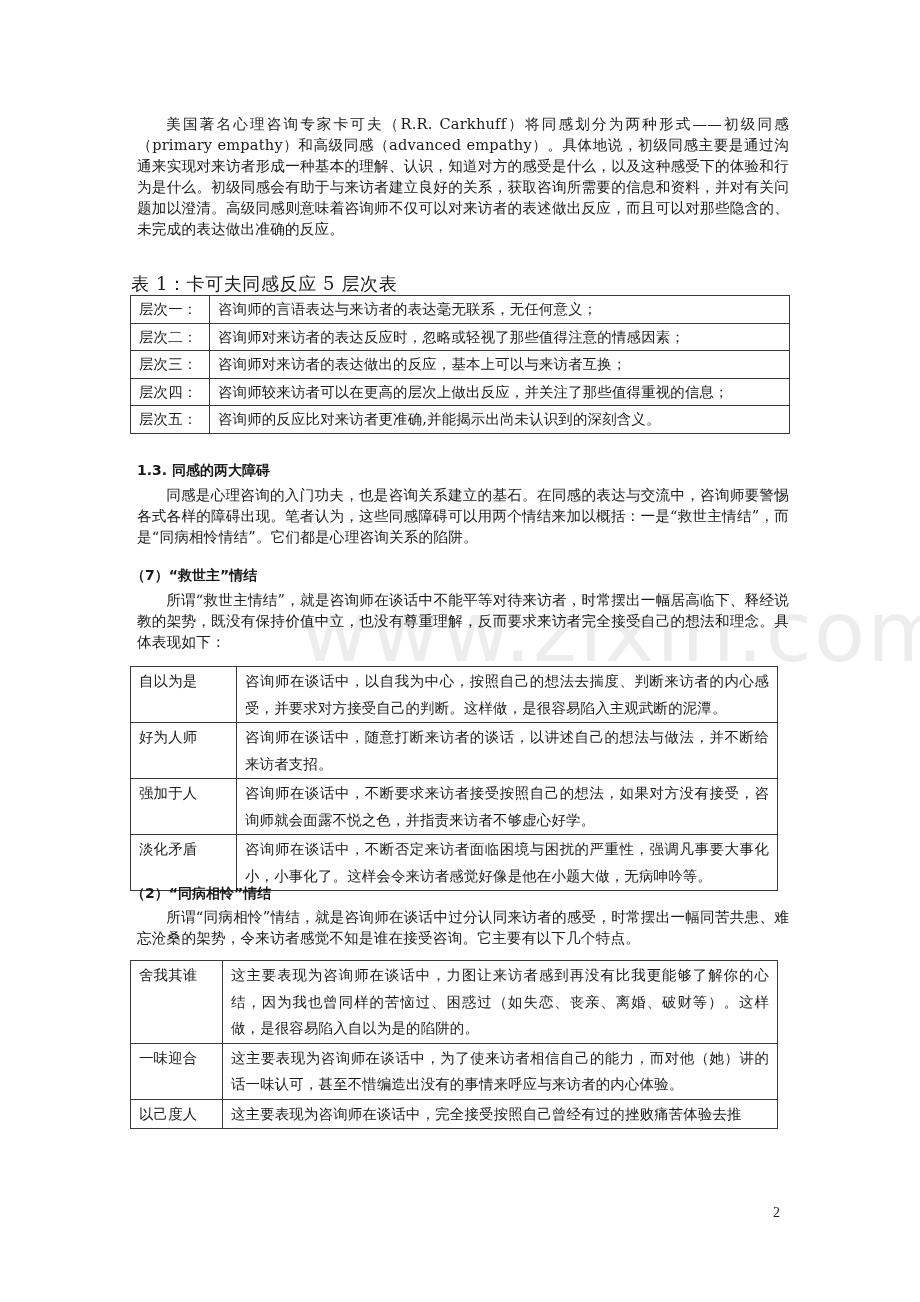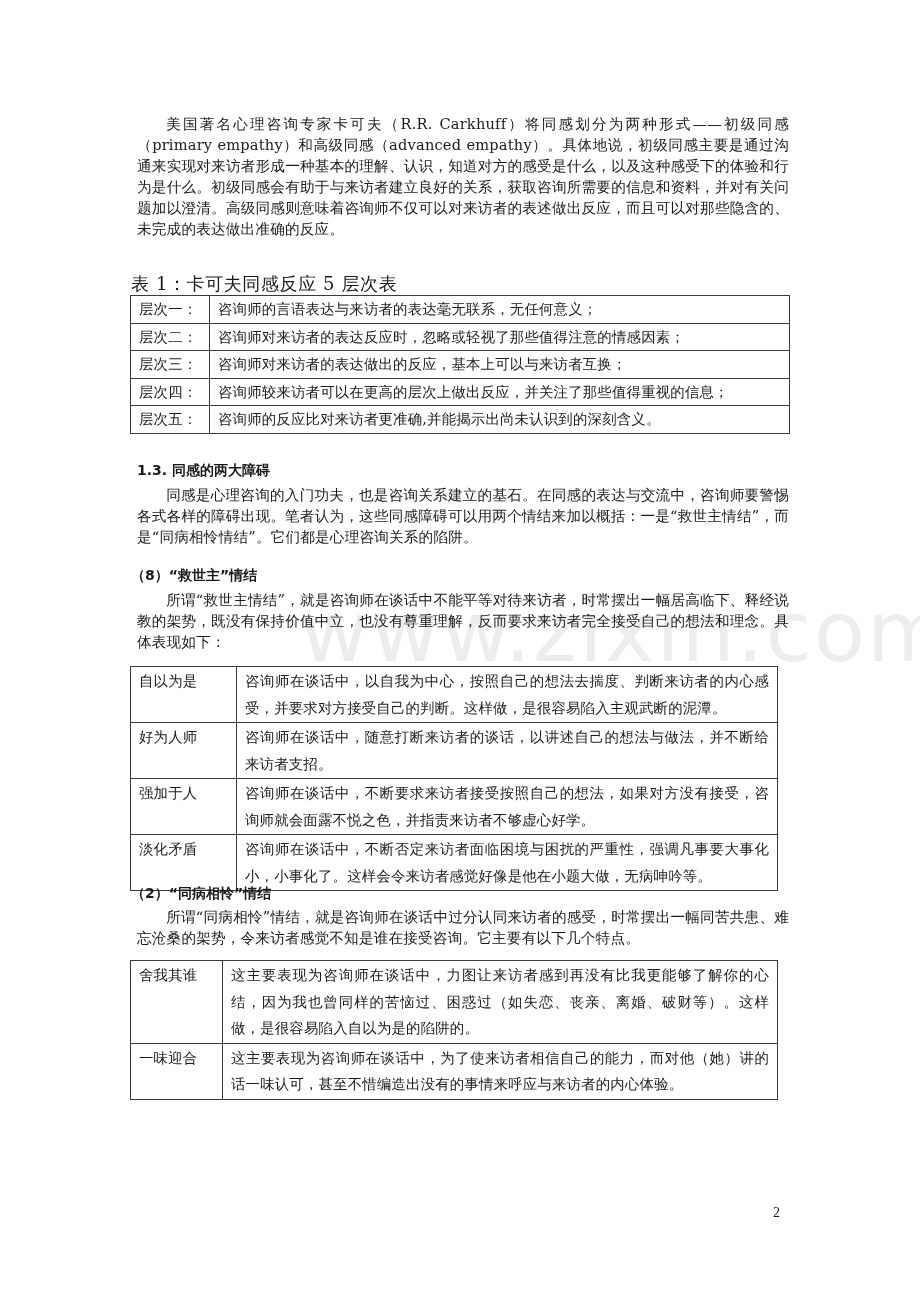--- a/index.html
+++ b/index.html
@@ -60,21 +60,21 @@
       <td class="k">层次五：</td>
       <td>咨询师的反应比对来访者更准确,并能揭示出尚未认识到的深刻含义。</td>
     </tr>
   </tbody>
     </table>
 
   <div class="heading" style="left:137px; top:462px;">1.3. 同感的两大障碍</div>
 
   <div class="para indent" style="top:484px;">同感是心理咨询的入门功夫，也是咨询关系建立的基石。在同感的表达与交流中，咨询师要警惕各式各样的障碍出现。笔者认为，这些同感障碍可以用两个情结来加以概括：一是“救世主情结”，而是“同病相怜情结”。它们都是心理咨询关系的陷阱。</div>
 
-  <div class="heading" style="left:131px; top:567px;">（8）“救世主”情结</div>
+  <div class="heading" style="left:131px; top:567px;">（7）“救世主”情结</div>
 
   <div class="para indent" style="top:589px;">所谓“救世主情结”，就是咨询师在谈话中不能平等对待来访者，时常摆出一幅居高临下、释经说教的架势，既没有保持价值中立，也没有尊重理解，反而要求来访者完全接受自己的想法和理念。具体表现如下：</div>
 
   <table class="t2" style="left:130px; top:666px; width:648px;">
     <tbody>
         <tr>
       <td class="k">自以为是</td>
       <td class="right">咨询师在谈话中，以自我为中心，按照自己的想法去揣度、判断来访者的内心感受，并要求对方接受自己的判断。这样做，是很容易陷入主观武断的泥潭。</td>
     </tr>
     <tr>
@@ -99,19 +99,23 @@
   <table class="t3" style="left:130px; top:960px; width:648px;">
     <tbody>
     <tr>
       <td class="k">舍我其谁</td>
       <td class="right">这主要表现为咨询师在谈话中，力图让来访者感到再没有比我更能够了解你的心结，因为我也曾同样的苦恼过、困惑过（如失恋、丧亲、离婚、破财等）。这样做，是很容易陷入自以为是的陷阱的。</td>
     </tr>
     <tr>
       <td class="k">一味迎合</td>
       <td class="right">这主要表现为咨询师在谈话中，为了使来访者相信自己的能力，而对他（她）讲的话一味认可，甚至不惜编造出没有的事情来呼应与来访者的内心体验。</td>
     </tr>
+    <tr>
+      <td class="k">以己度人</td>
+      <td class="right" style="white-space:nowrap;">这主要表现为咨询师在谈话中，完全接受按照自己曾经有过的挫败痛苦体验去推</td>
+    </tr>
   </tbody>
     </table>
 
   <div class="watermark">www.zixin.com.cn</div>
 
   <div class="pagenum">2</div>
 </div>
 
 </body></html>

